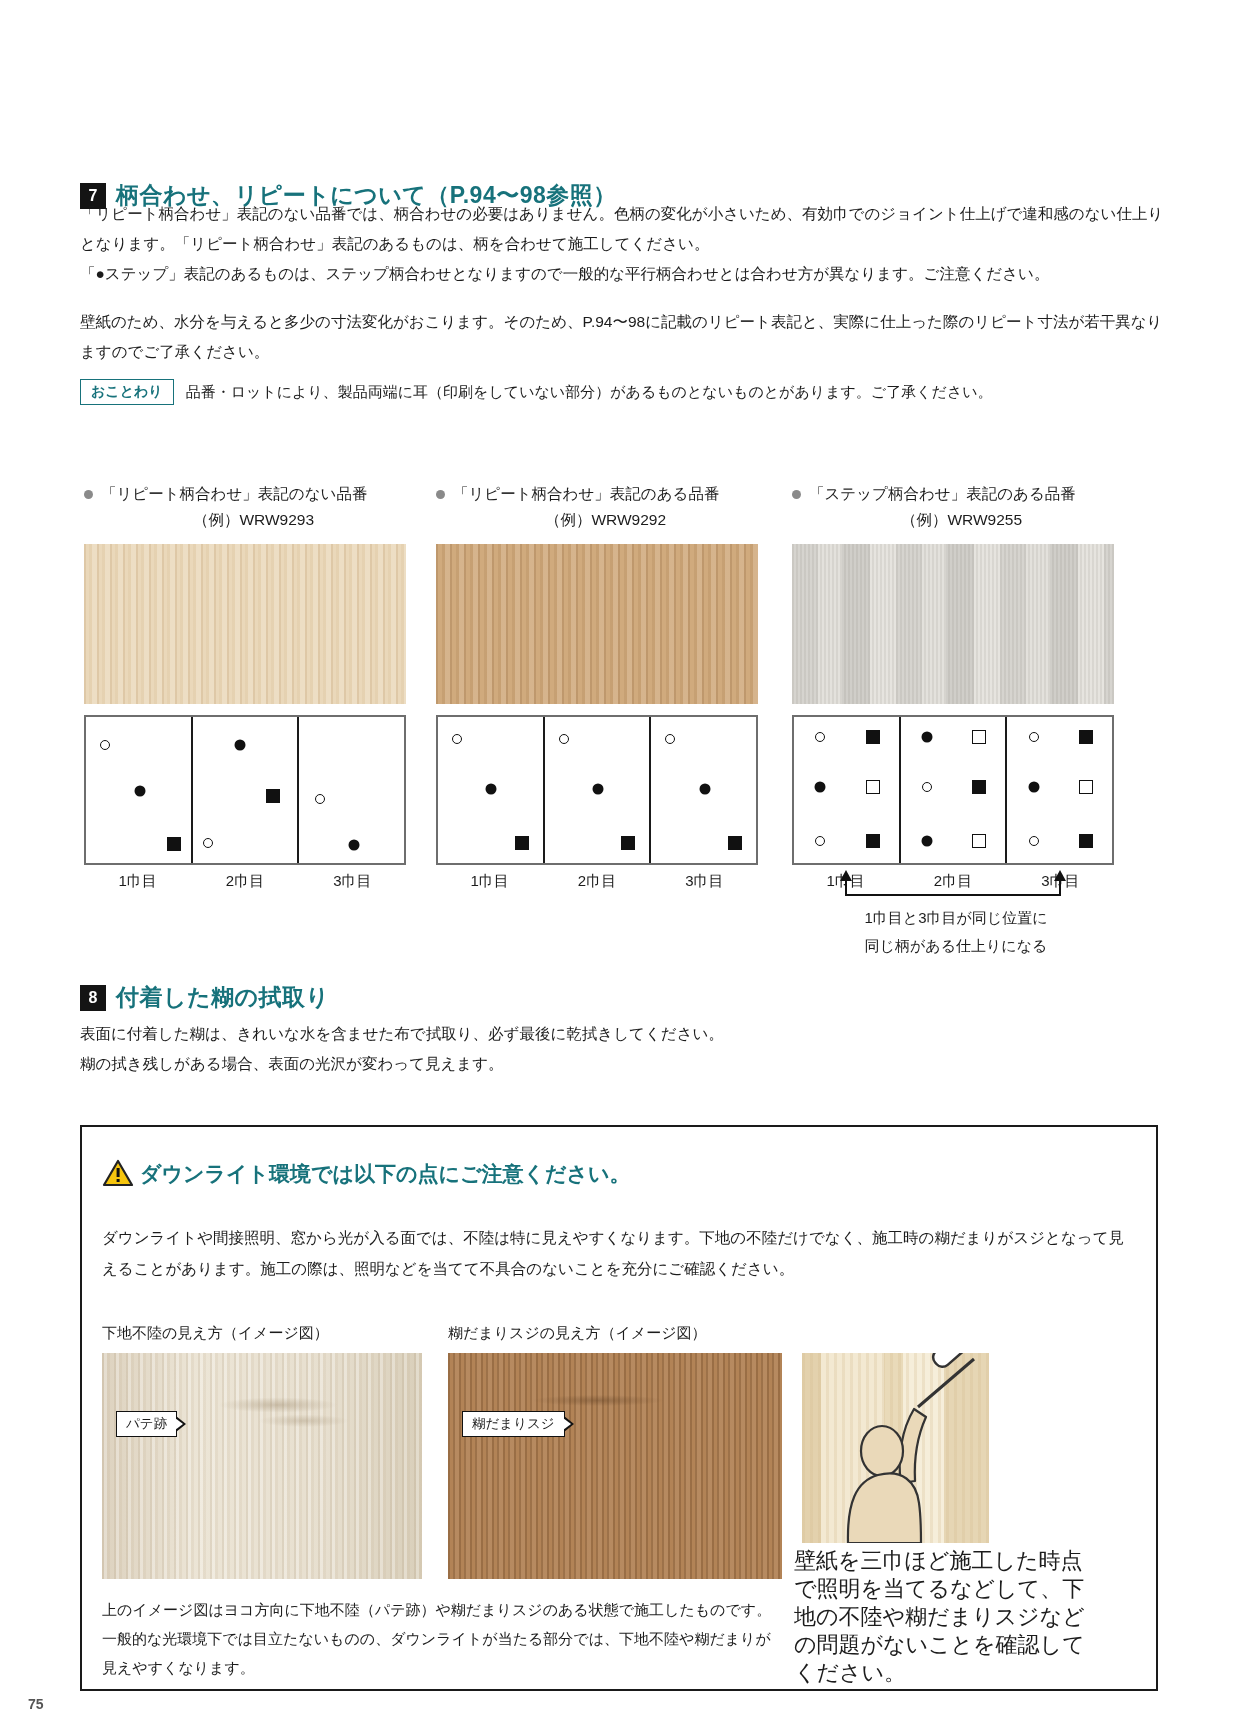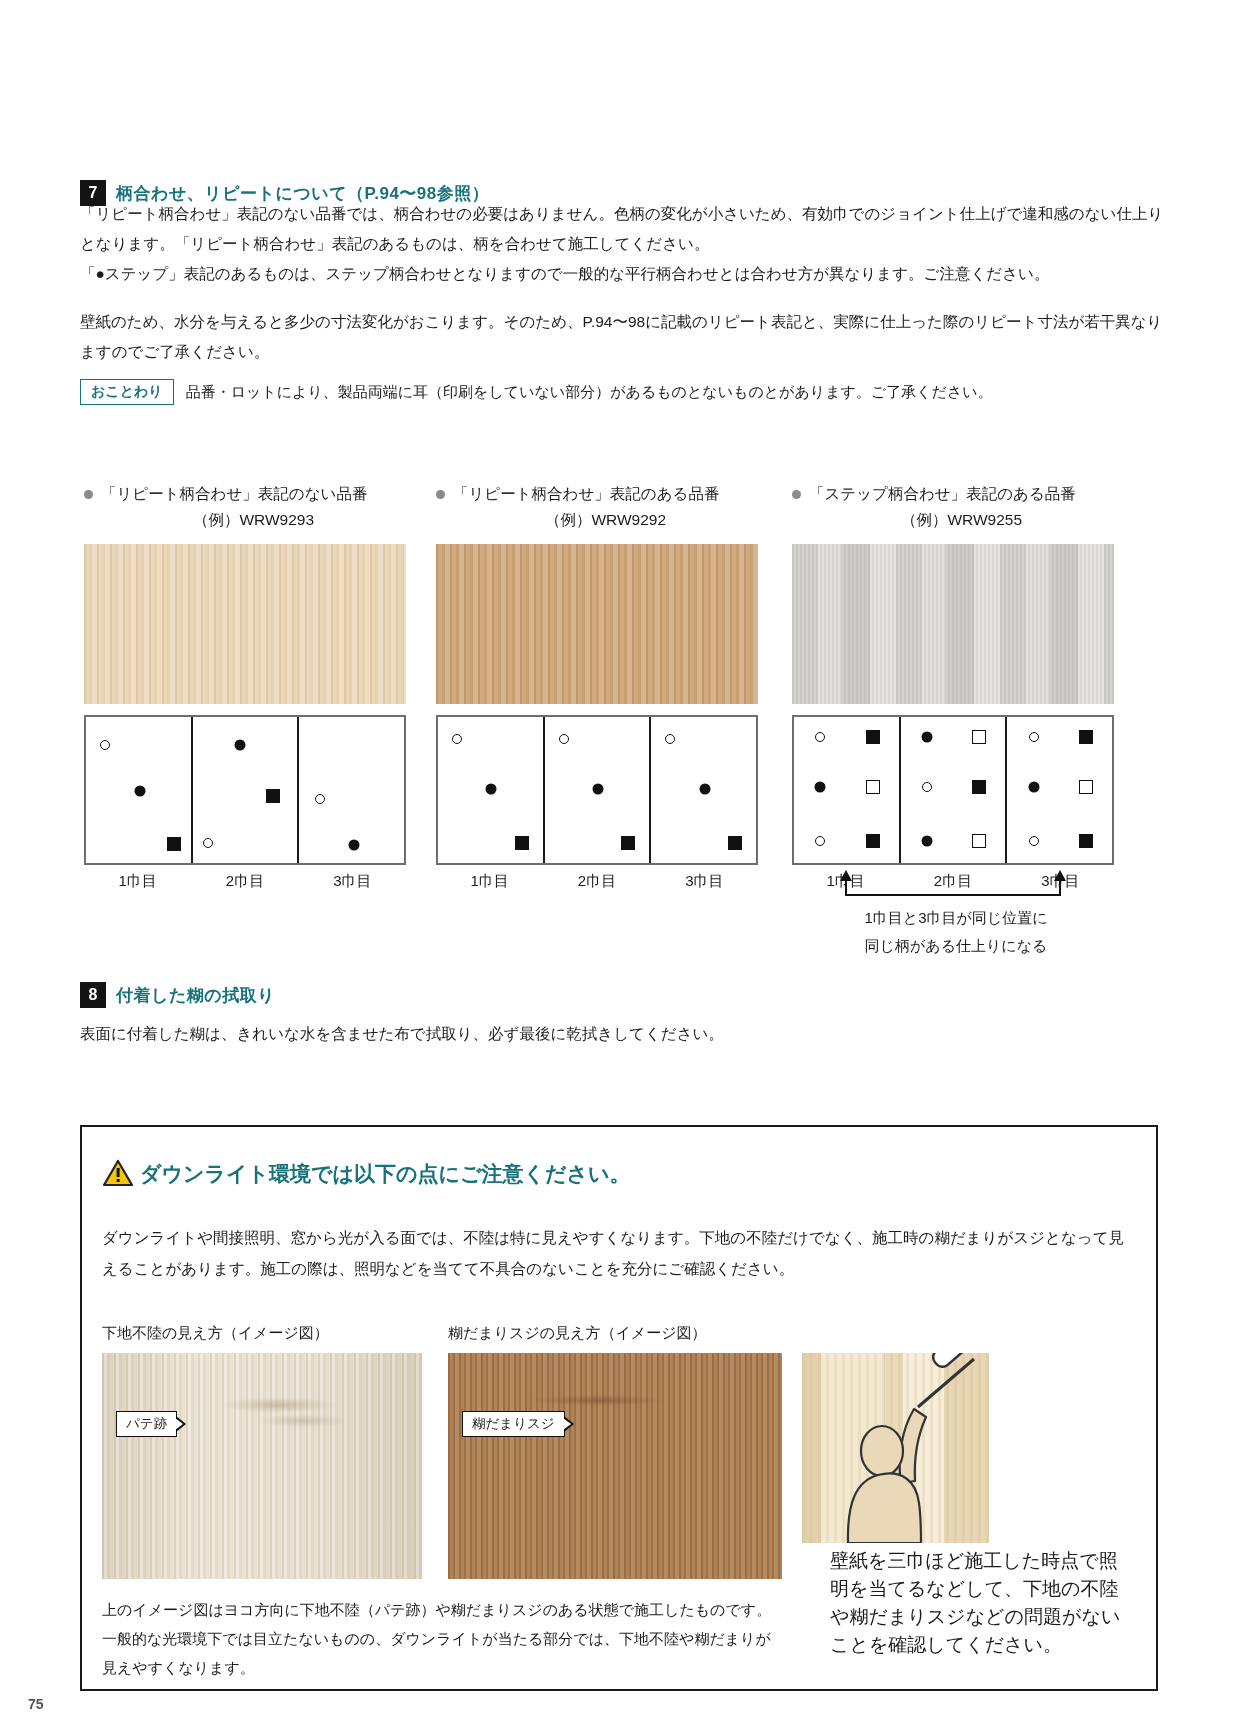--- a/index.html
+++ b/index.html
@@ -3,21 +3,21 @@
 <meta charset="utf-8">
 <style>
   html,body{margin:0;padding:0;background:#fff;}
   .page{position:relative;width:1240px;height:1736px;background:#ffffff;overflow:hidden;
         font-family:"Liberation Sans","DejaVu Sans",sans-serif;color:#1c1c1c;}
 
   
   .sec-head{position:absolute;display:flex;align-items:center;gap:10px;}
   .badge{width:26px;height:26px;background:#141414;color:#fff;font-weight:bold;font-size:16px;
          display:flex;align-items:center;justify-content:center;flex:0 0 auto;}
-  .sec-title{font-size:17px;font-weight:bold;color:#17727b;letter-spacing:.5px;white-space:nowrap;}
+  .sec-title{font-size:23px;font-weight:bold;color:#17727b;letter-spacing:.5px;white-space:nowrap;}
 
   .body-text{font-size:15.5px;line-height:30px;}
   .body-text p{margin:0;}
 
   #sec7-head{top:180px;left:80px;}
   #sec7-paras{position:absolute;top:199px;left:80px;width:1092px;}
   #sec7-para3{position:absolute;top:307px;left:80px;width:1092px;}
 
   #okotowari{position:absolute;top:379px;left:80px;display:flex;align-items:center;gap:12px;}
   .note-label{border:1px solid #17727b;color:#17727b;font-size:14px;font-weight:bold;
@@ -89,21 +89,21 @@
            border-left:10px solid #111;border-top:8px solid transparent;border-bottom:8px solid transparent;}
   .callout::before{content:"";position:absolute;right:-7px;top:50%;transform:translateY(-50%);
            border-left:8px solid #fff;border-top:6px solid transparent;border-bottom:6px solid transparent;z-index:3;}
 
   #img-person{position:absolute;top:226px;left:720px;width:187px;height:190px;overflow:hidden;
     background:
       repeating-linear-gradient(90deg, rgba(210,185,140,.25) 0 3px, rgba(255,255,255,0) 3px 8px),
       linear-gradient(90deg,#e3d1ad 0 10%,#f3e9d2 10% 44%,#e9dab9 44% 54%,#f6eeda 54% 76%,#e6d6b4 76%);}
 
   #cb-caption{position:absolute;top:468px;left:20px;width:676px;font-size:15px;line-height:29px;}
-  #cb-right-note{position:absolute;top:420px;left:712px;width:300px;font-size:19px;line-height:28px;margin-left:36px;}
+  #cb-right-note{position:absolute;top:420px;left:712px;width:300px;font-size:22px;line-height:28px;}
 
   #page-number{position:absolute;top:1696px;left:28px;font-size:14px;color:#555;font-weight:bold;}
 </style>
 </head>
 <body>
 
 <div class="page">
 
   <div class="sec-head" id="sec7-head">
     <span class="badge">7</span>
@@ -233,20 +233,21 @@
     <div>1巾目と3巾目が同じ位置に</div>
     <div>同じ柄がある仕上りになる</div>
   </div>
 
   <div class="sec-head" id="sec8-head">
     <span class="badge">8</span>
     <span class="sec-title">付着した糊の拭取り</span>
   </div>
   <div class="body-text" id="sec8-paras">
     <p>表面に付着した糊は、きれいな水を含ませた布で拭取り、必ず最後に乾拭きしてください。</p>
+    <p>糊の拭き残しがある場合、表面の光沢が変わって見えます。</p>
   </div>
 
   <div id="caution-box">
     <div id="cb-head">
       <svg width="32" height="29" viewBox="0 0 32 29">
         <polygon points="16,2 30,26 2,26" fill="#f6c50e" stroke="#222" stroke-width="2.2" stroke-linejoin="round"></polygon>
         <rect x="14.6" y="9" width="3" height="9" fill="#111"></rect>
         <rect x="14.6" y="20" width="3" height="3" fill="#111"></rect>
       </svg>
       <span id="cb-title">ダウンライト環境では以下の点にご注意ください。</span>

